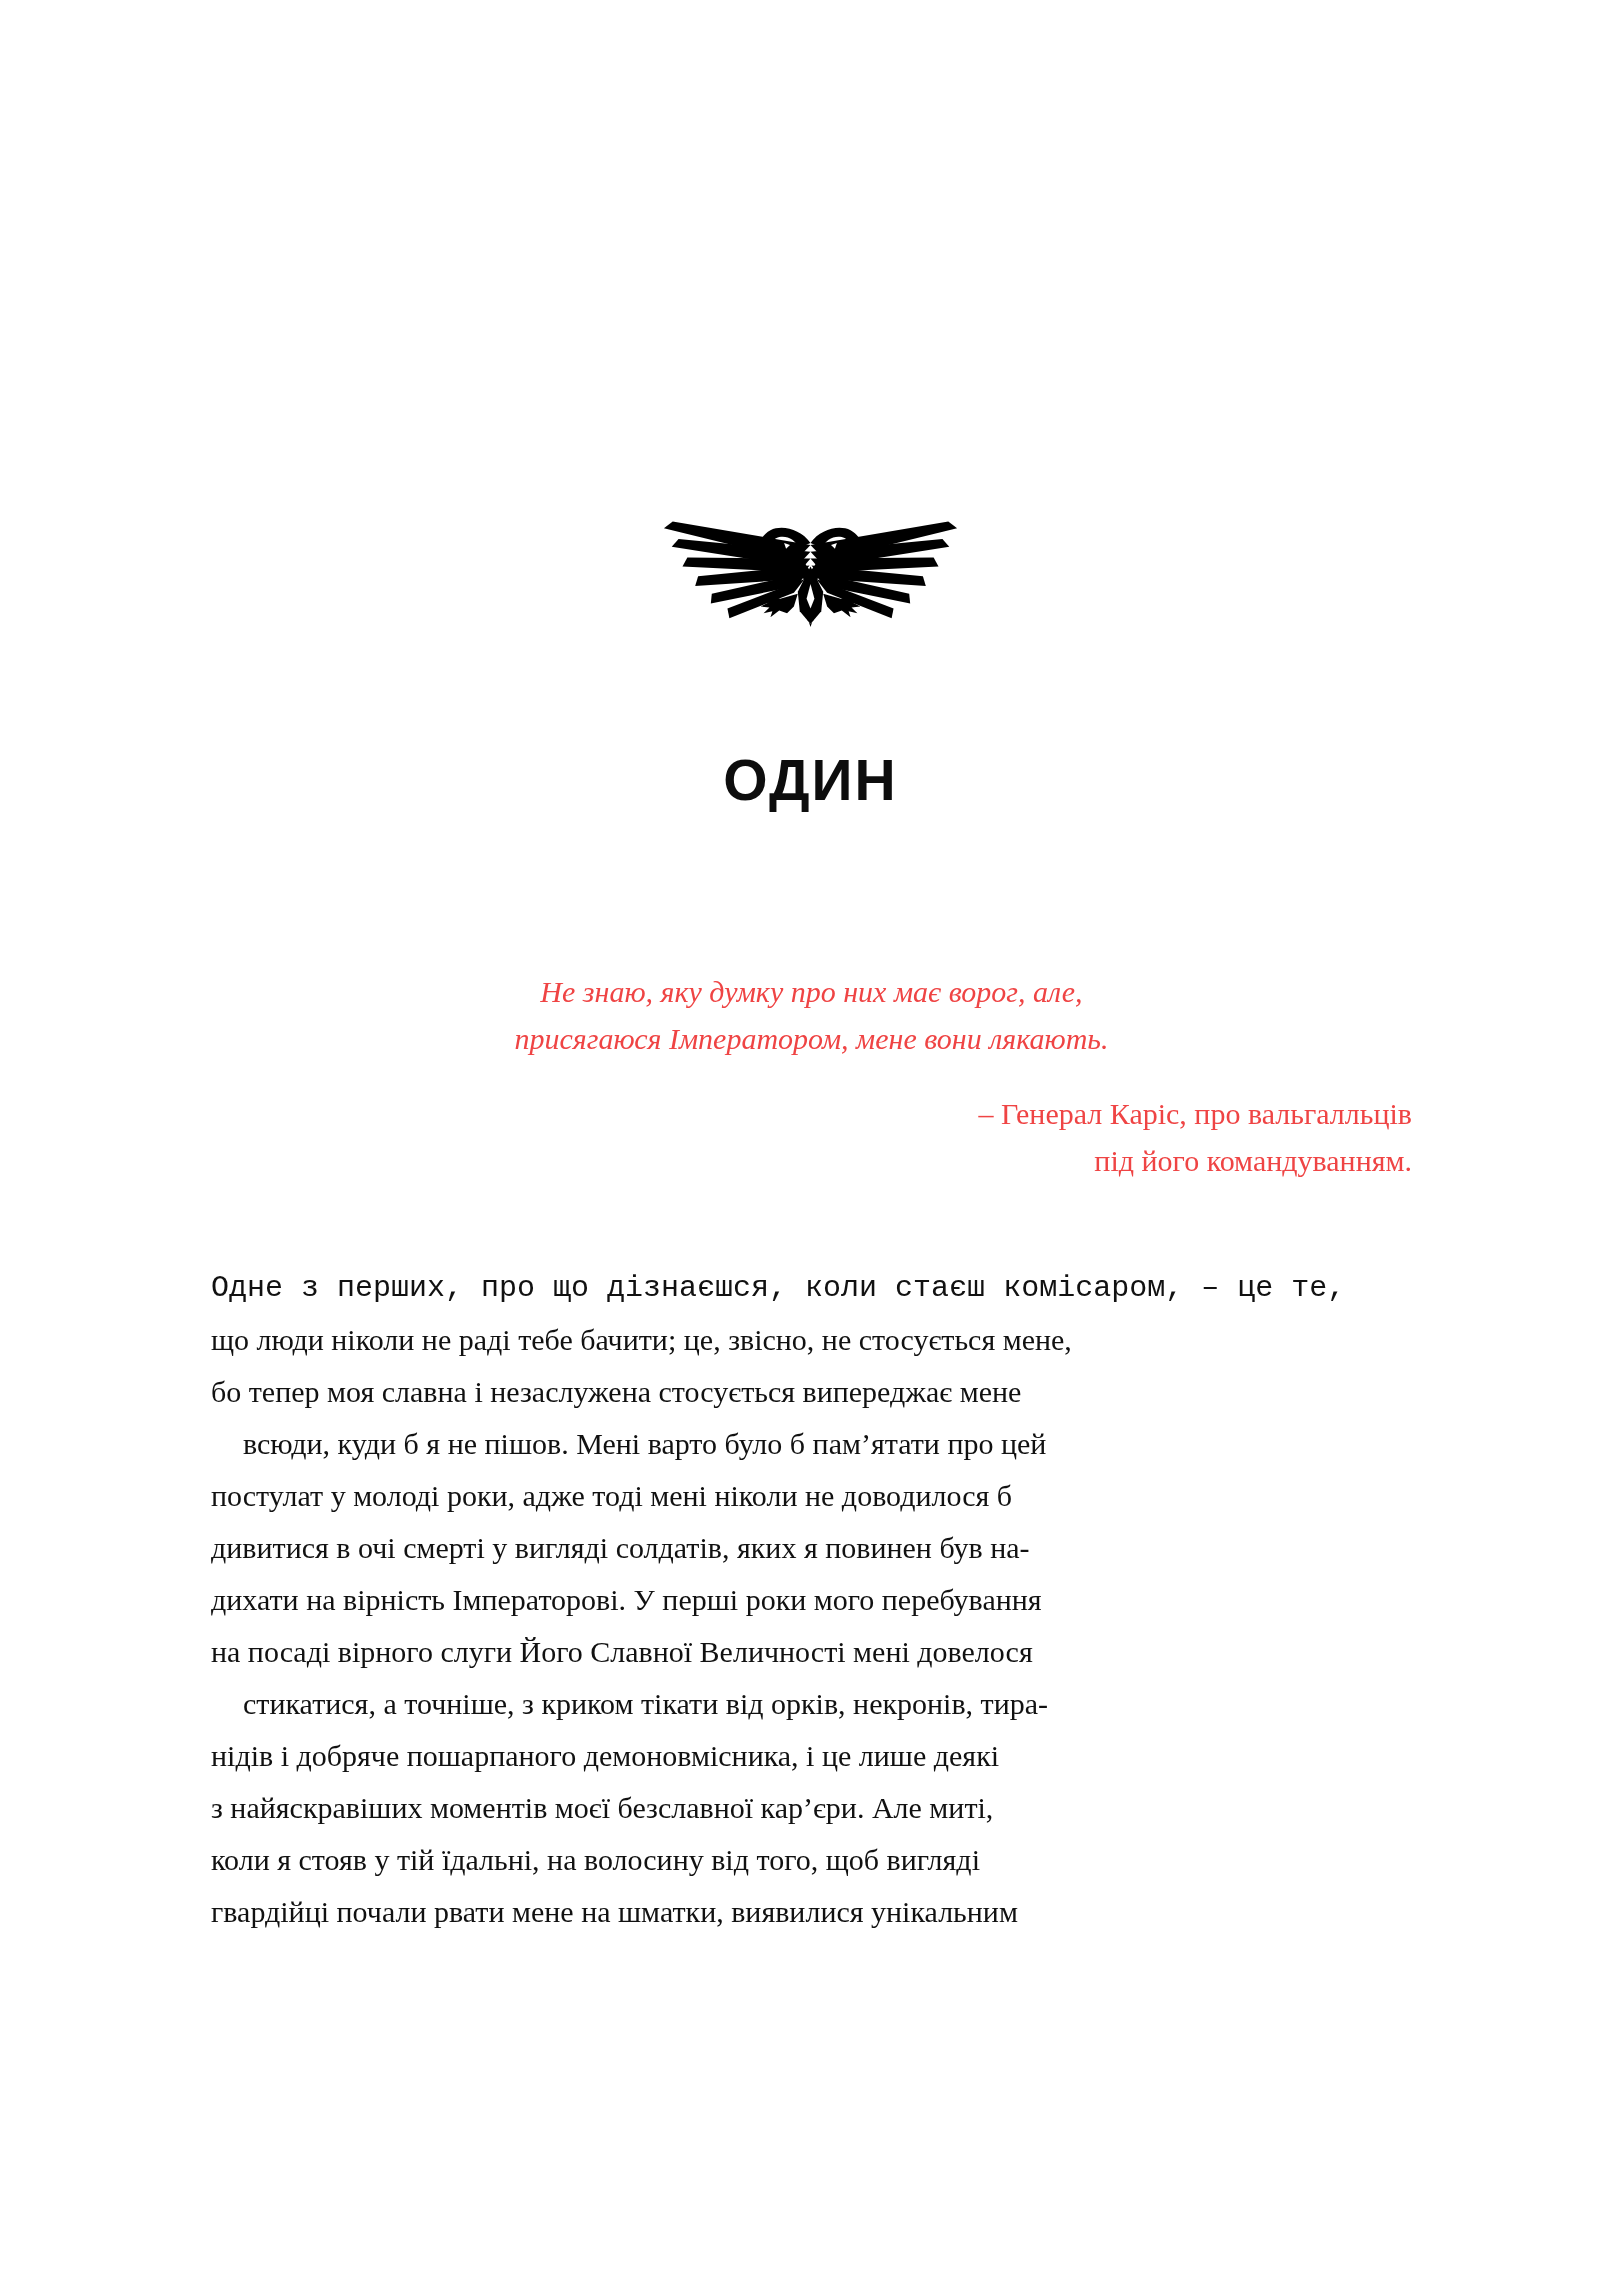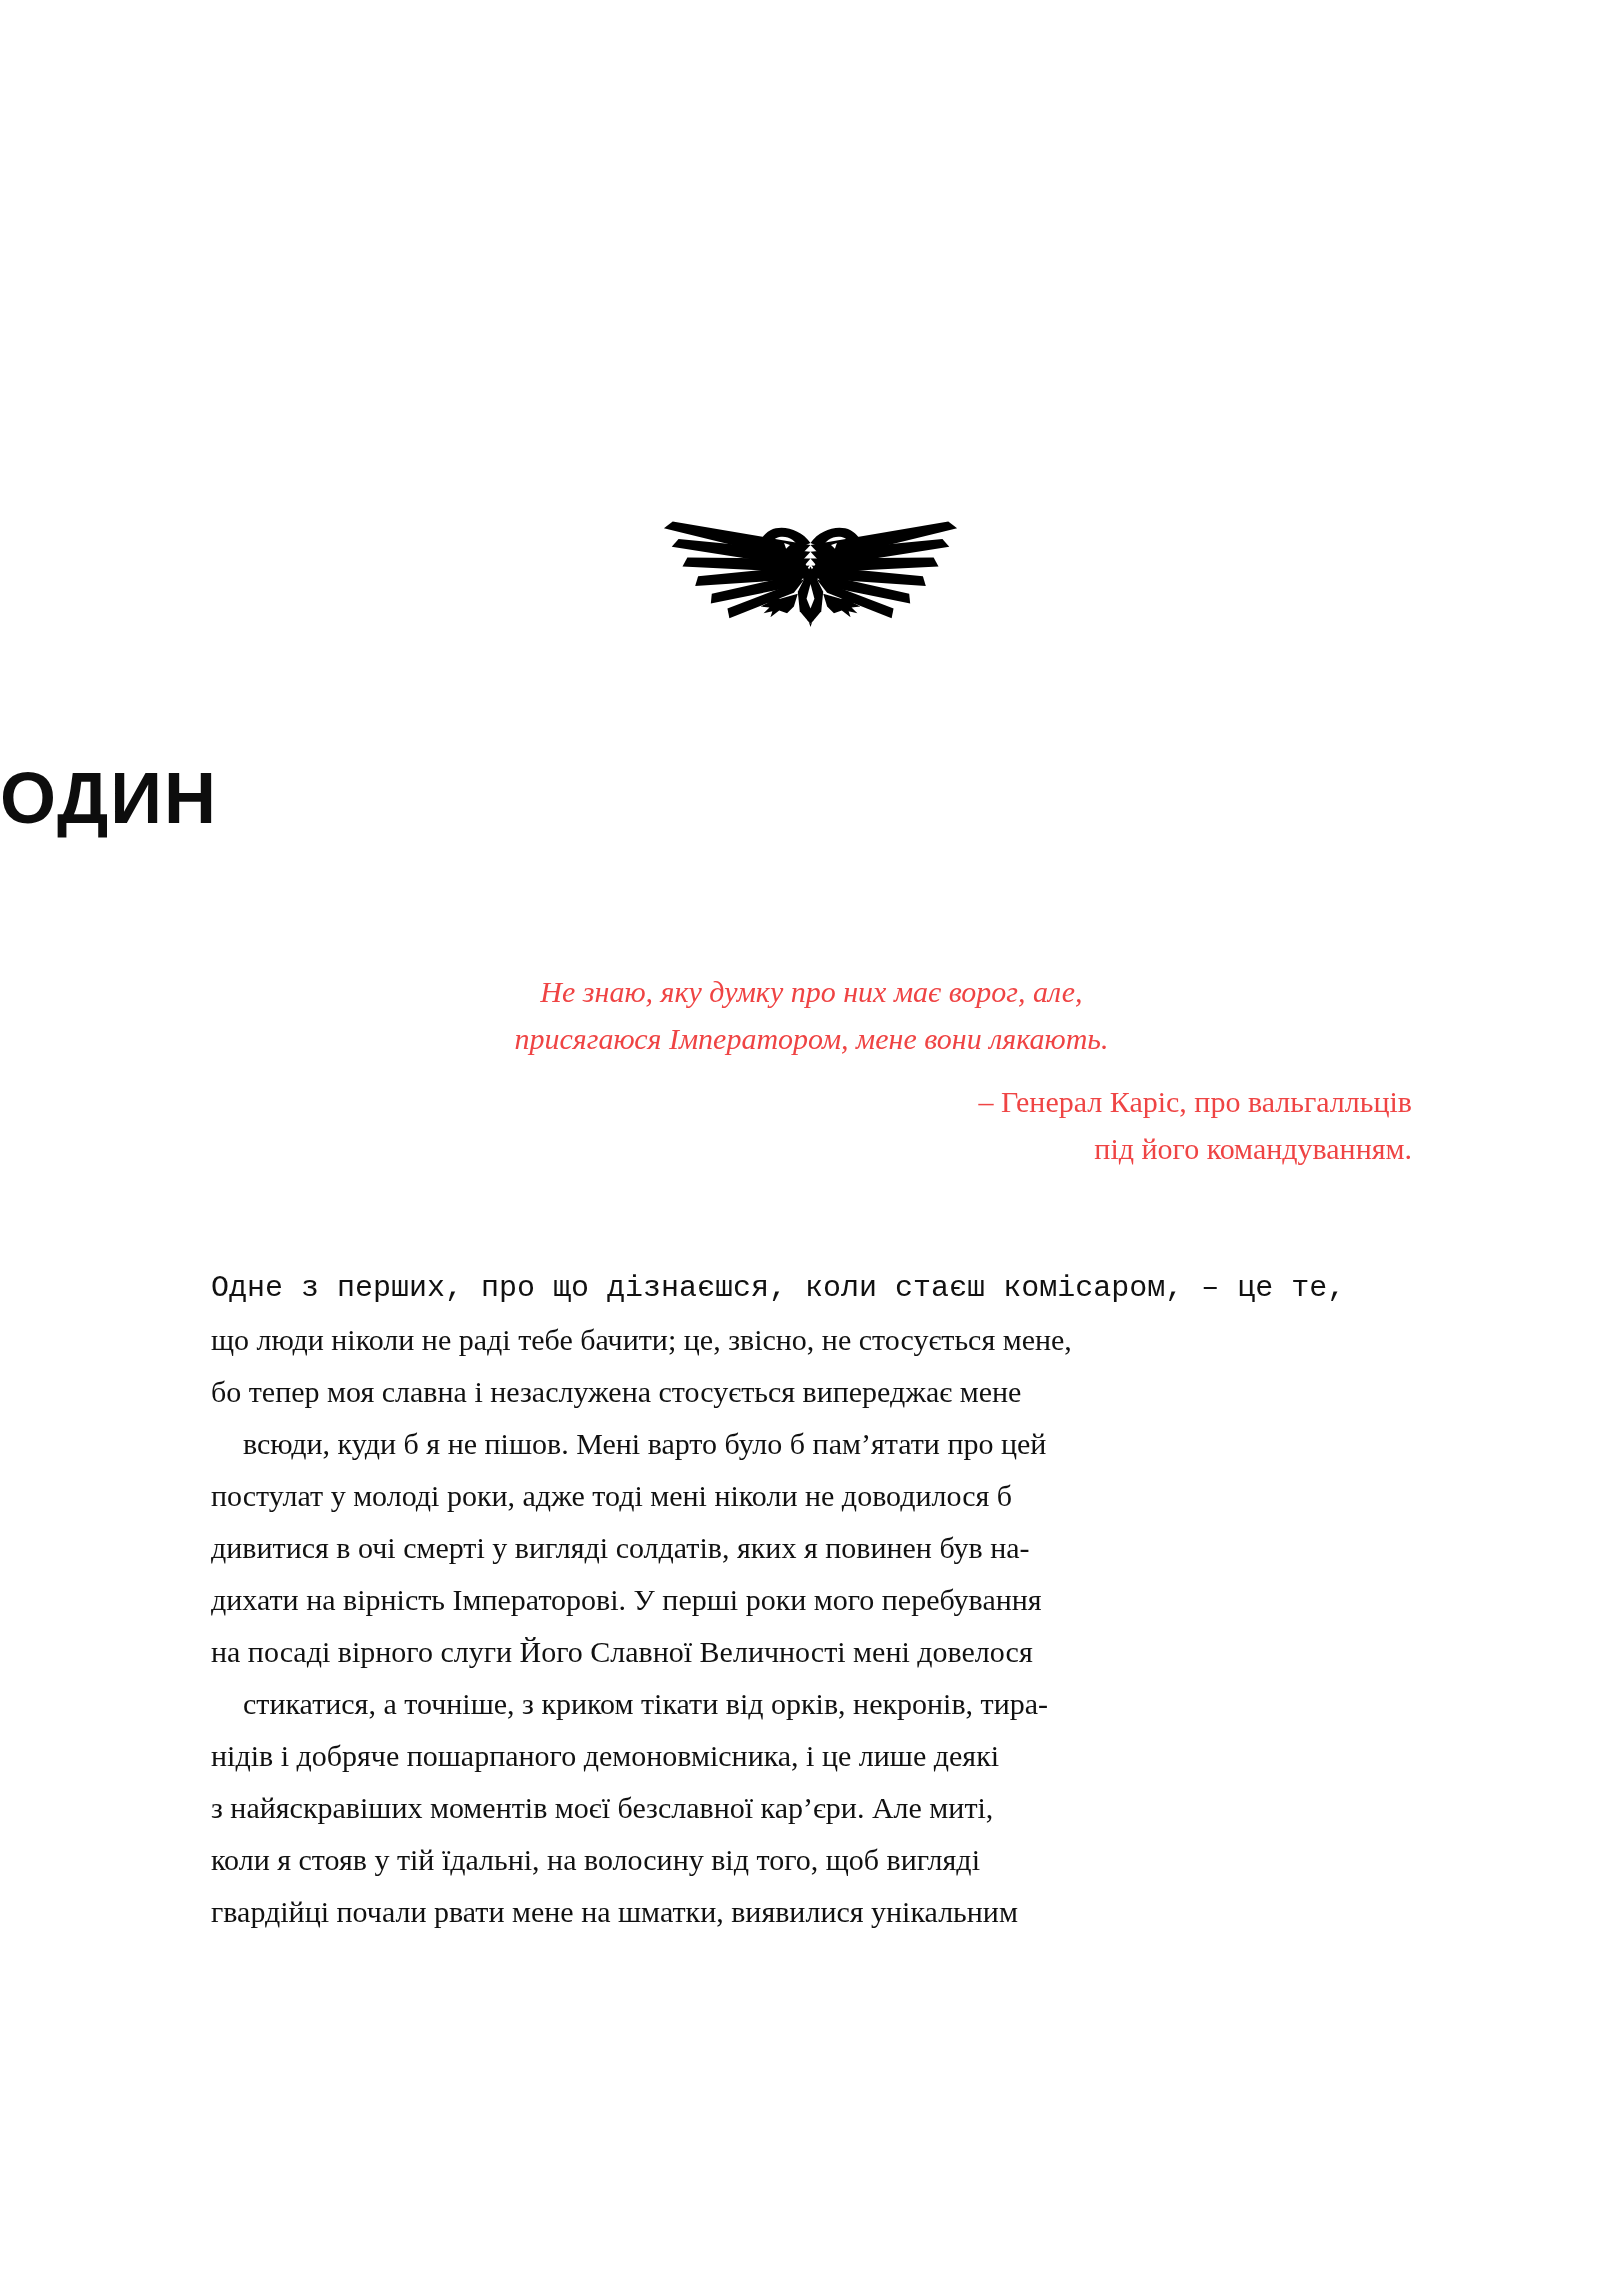--- a/index.html
+++ b/index.html
@@ -31,23 +31,24 @@
     width: 323px;
     height: 129px;
   }
 
   
   .chapter-title {
     position: absolute;
     left: 0;
     right: 0;
     top: 714px;
+    text-align: center;
     font-family: "Liberation Sans", sans-serif;
     font-weight: bold;
-    font-size: 72px;
+    font-size: 57px;
     line-height: 1.0;
     letter-spacing: 2px;
     color: #0d0d0d;
   }
 
   
   .epigraph {
     position: absolute;
     left: 211px;
     width: 1201px;
@@ -59,21 +60,21 @@
     text-align: center;
     font-style: italic;
     font-size: 30px;
     line-height: 47px;
   }
   .epigraph-quote .q-line {
     display: block;
     white-space: nowrap;
   }
   .epigraph-attrib {
-    margin-top: 16px;
+    margin-top: 28px;
     text-align: right;
     font-style: normal;
     font-size: 30px;
     line-height: 47px;
   }
   .epigraph-attrib .a-line {
     display: block;
     white-space: nowrap;
   }
 

